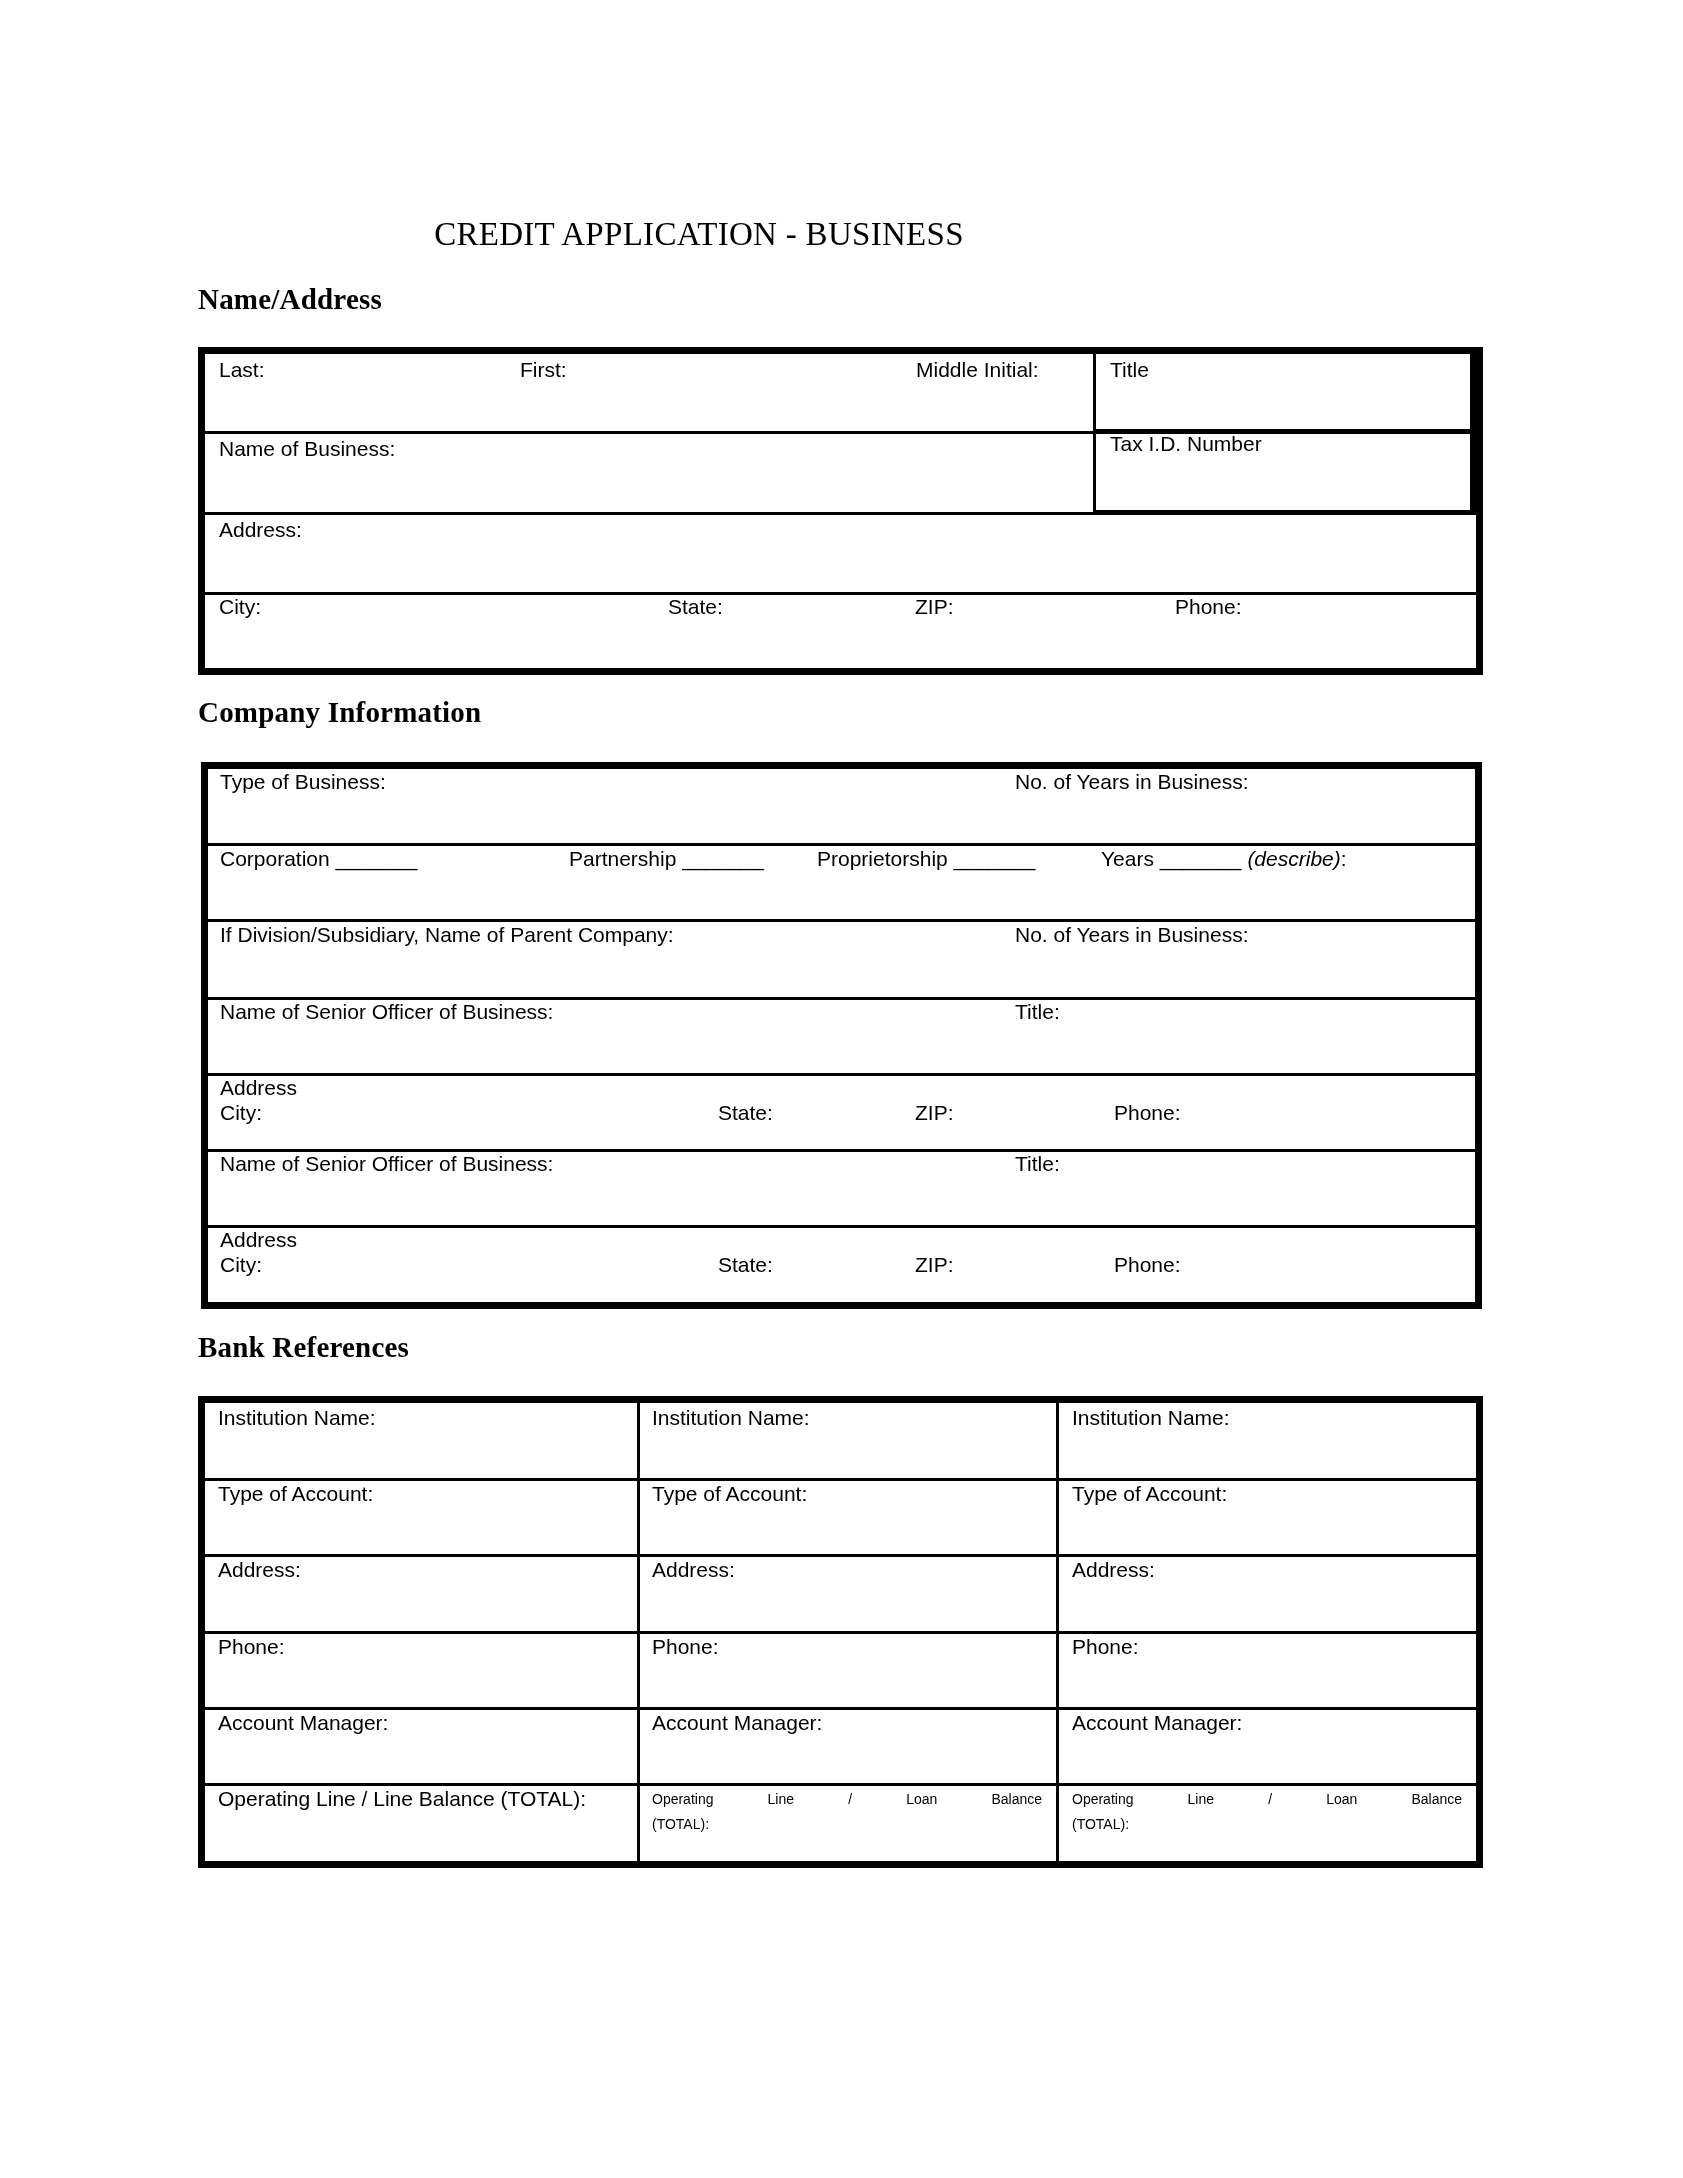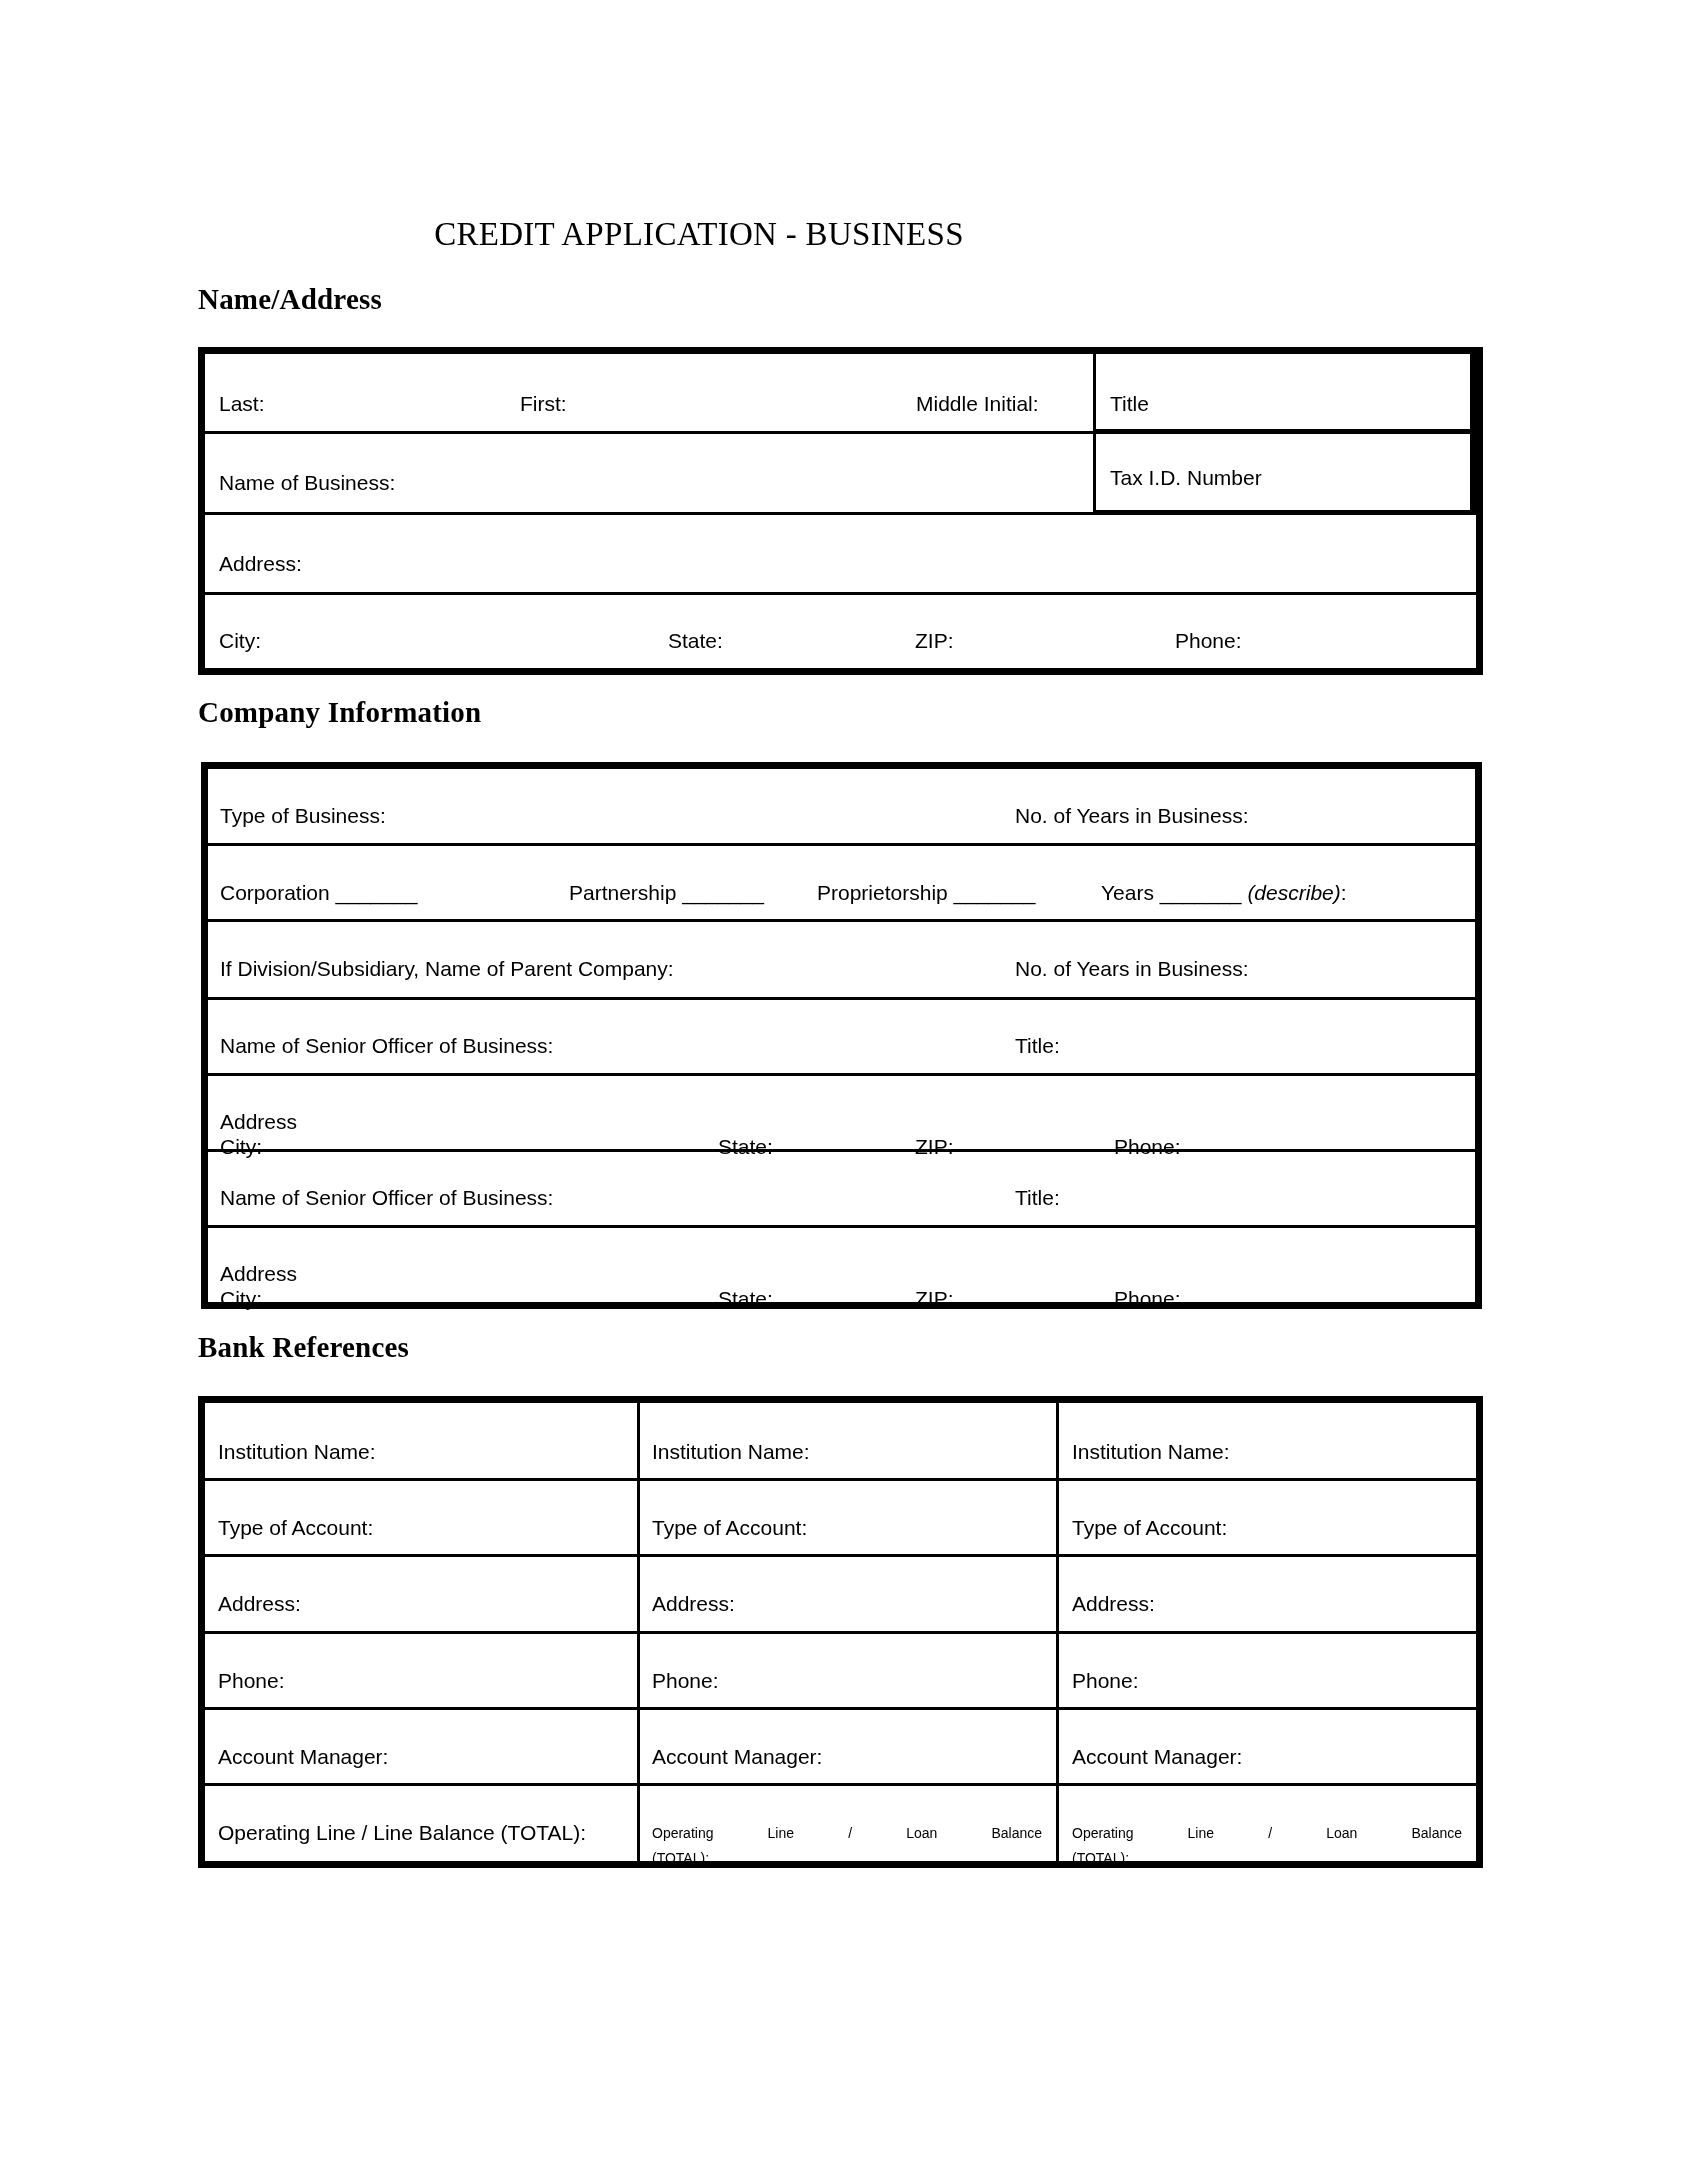--- a/index.html
+++ b/index.html
@@ -1,18 +1,18 @@
 <!DOCTYPE html>
 <html><head>
 <meta charset="utf-8">
 <style>
   html, body { margin: 0; padding: 0; background: #ffffff; }
   body { width: 1683px; height: 2178px; position: relative; overflow: hidden; color: #000; }
   .serif { font-family: "Liberation Serif", "DejaVu Serif", serif; }
-  .sans { font-family: "Liberation Sans", "DejaVu Sans", sans-serif; margin-top: 34px; }
+  .sans { font-family: "Liberation Sans", "DejaVu Sans", sans-serif; }
   .abs { position: absolute; }
 
   #doc-title { left: 0; width: 1398px; top: 216px; text-align: center; font-size: 33px; letter-spacing: 0.3px; }
   .section-heading { left: 198px; font-size: 29px; font-weight: bold; letter-spacing: 0.2px; }
   #h-name { top: 283px; }
   #h-company { top: 696px; }
   #h-bank { top: 1331px; }
 
   .label { font-size: 21px; line-height: 24px; white-space: nowrap; }
   .label i { font-style: italic; }

